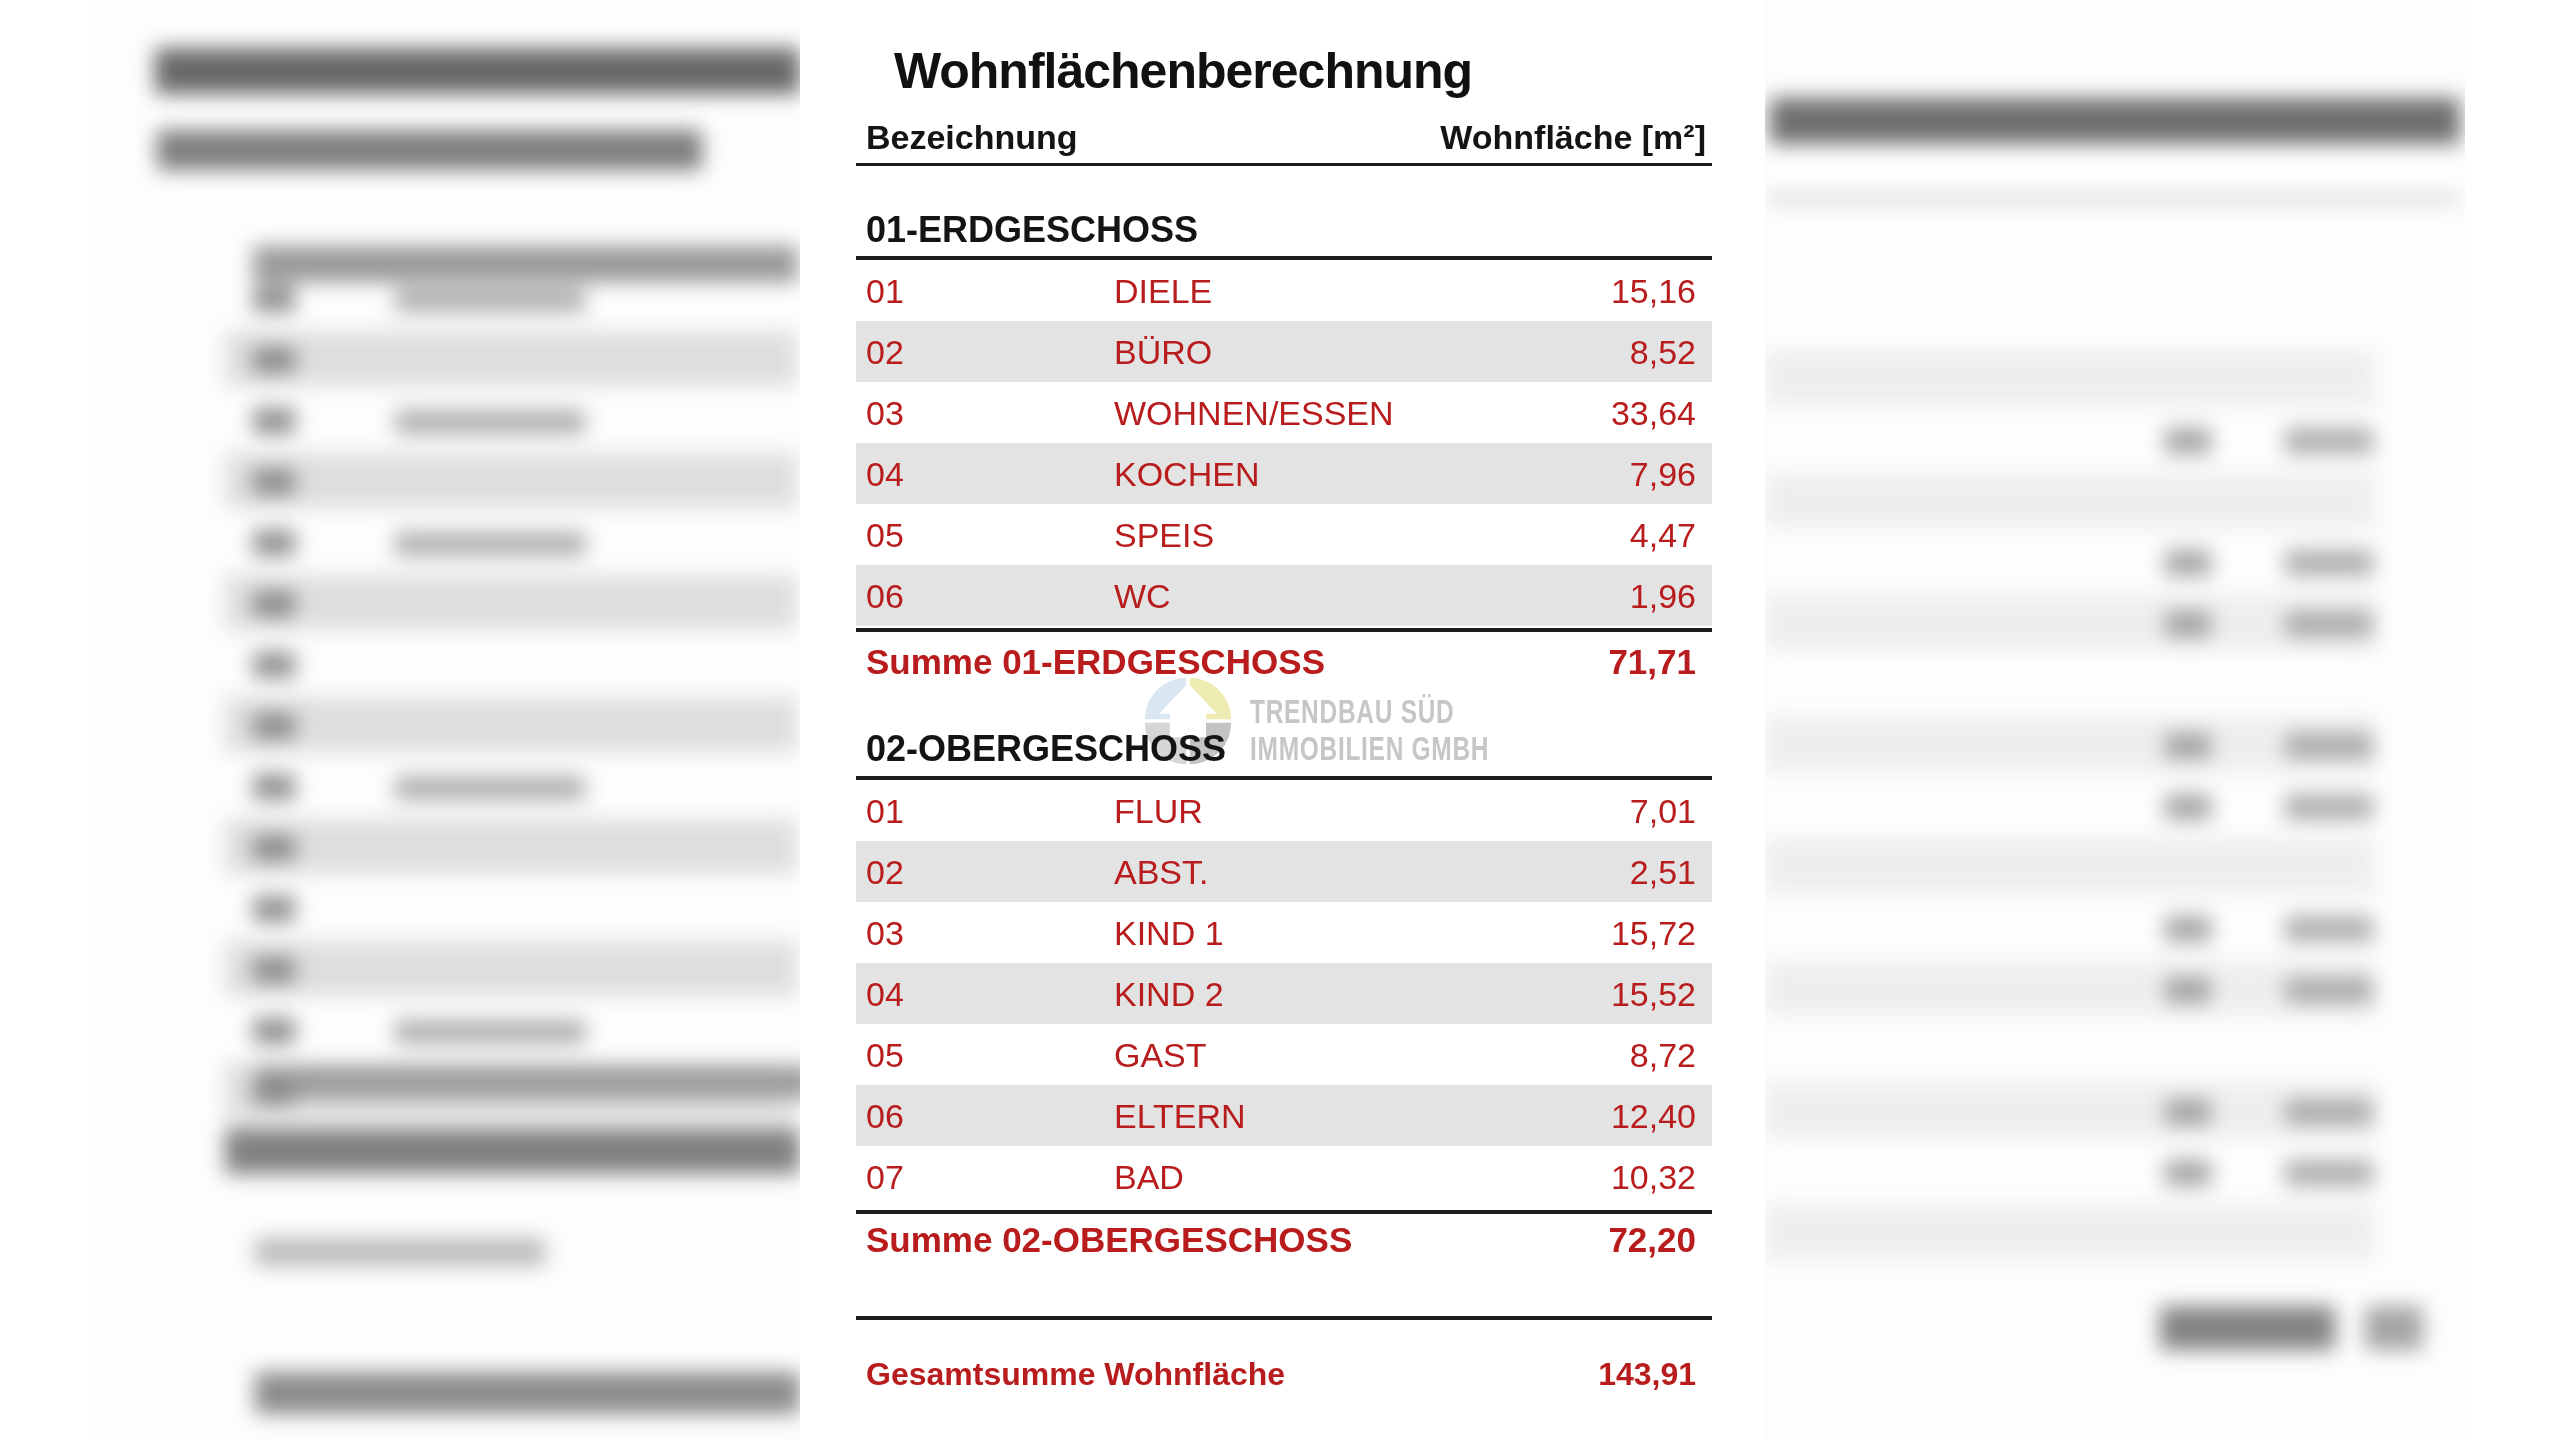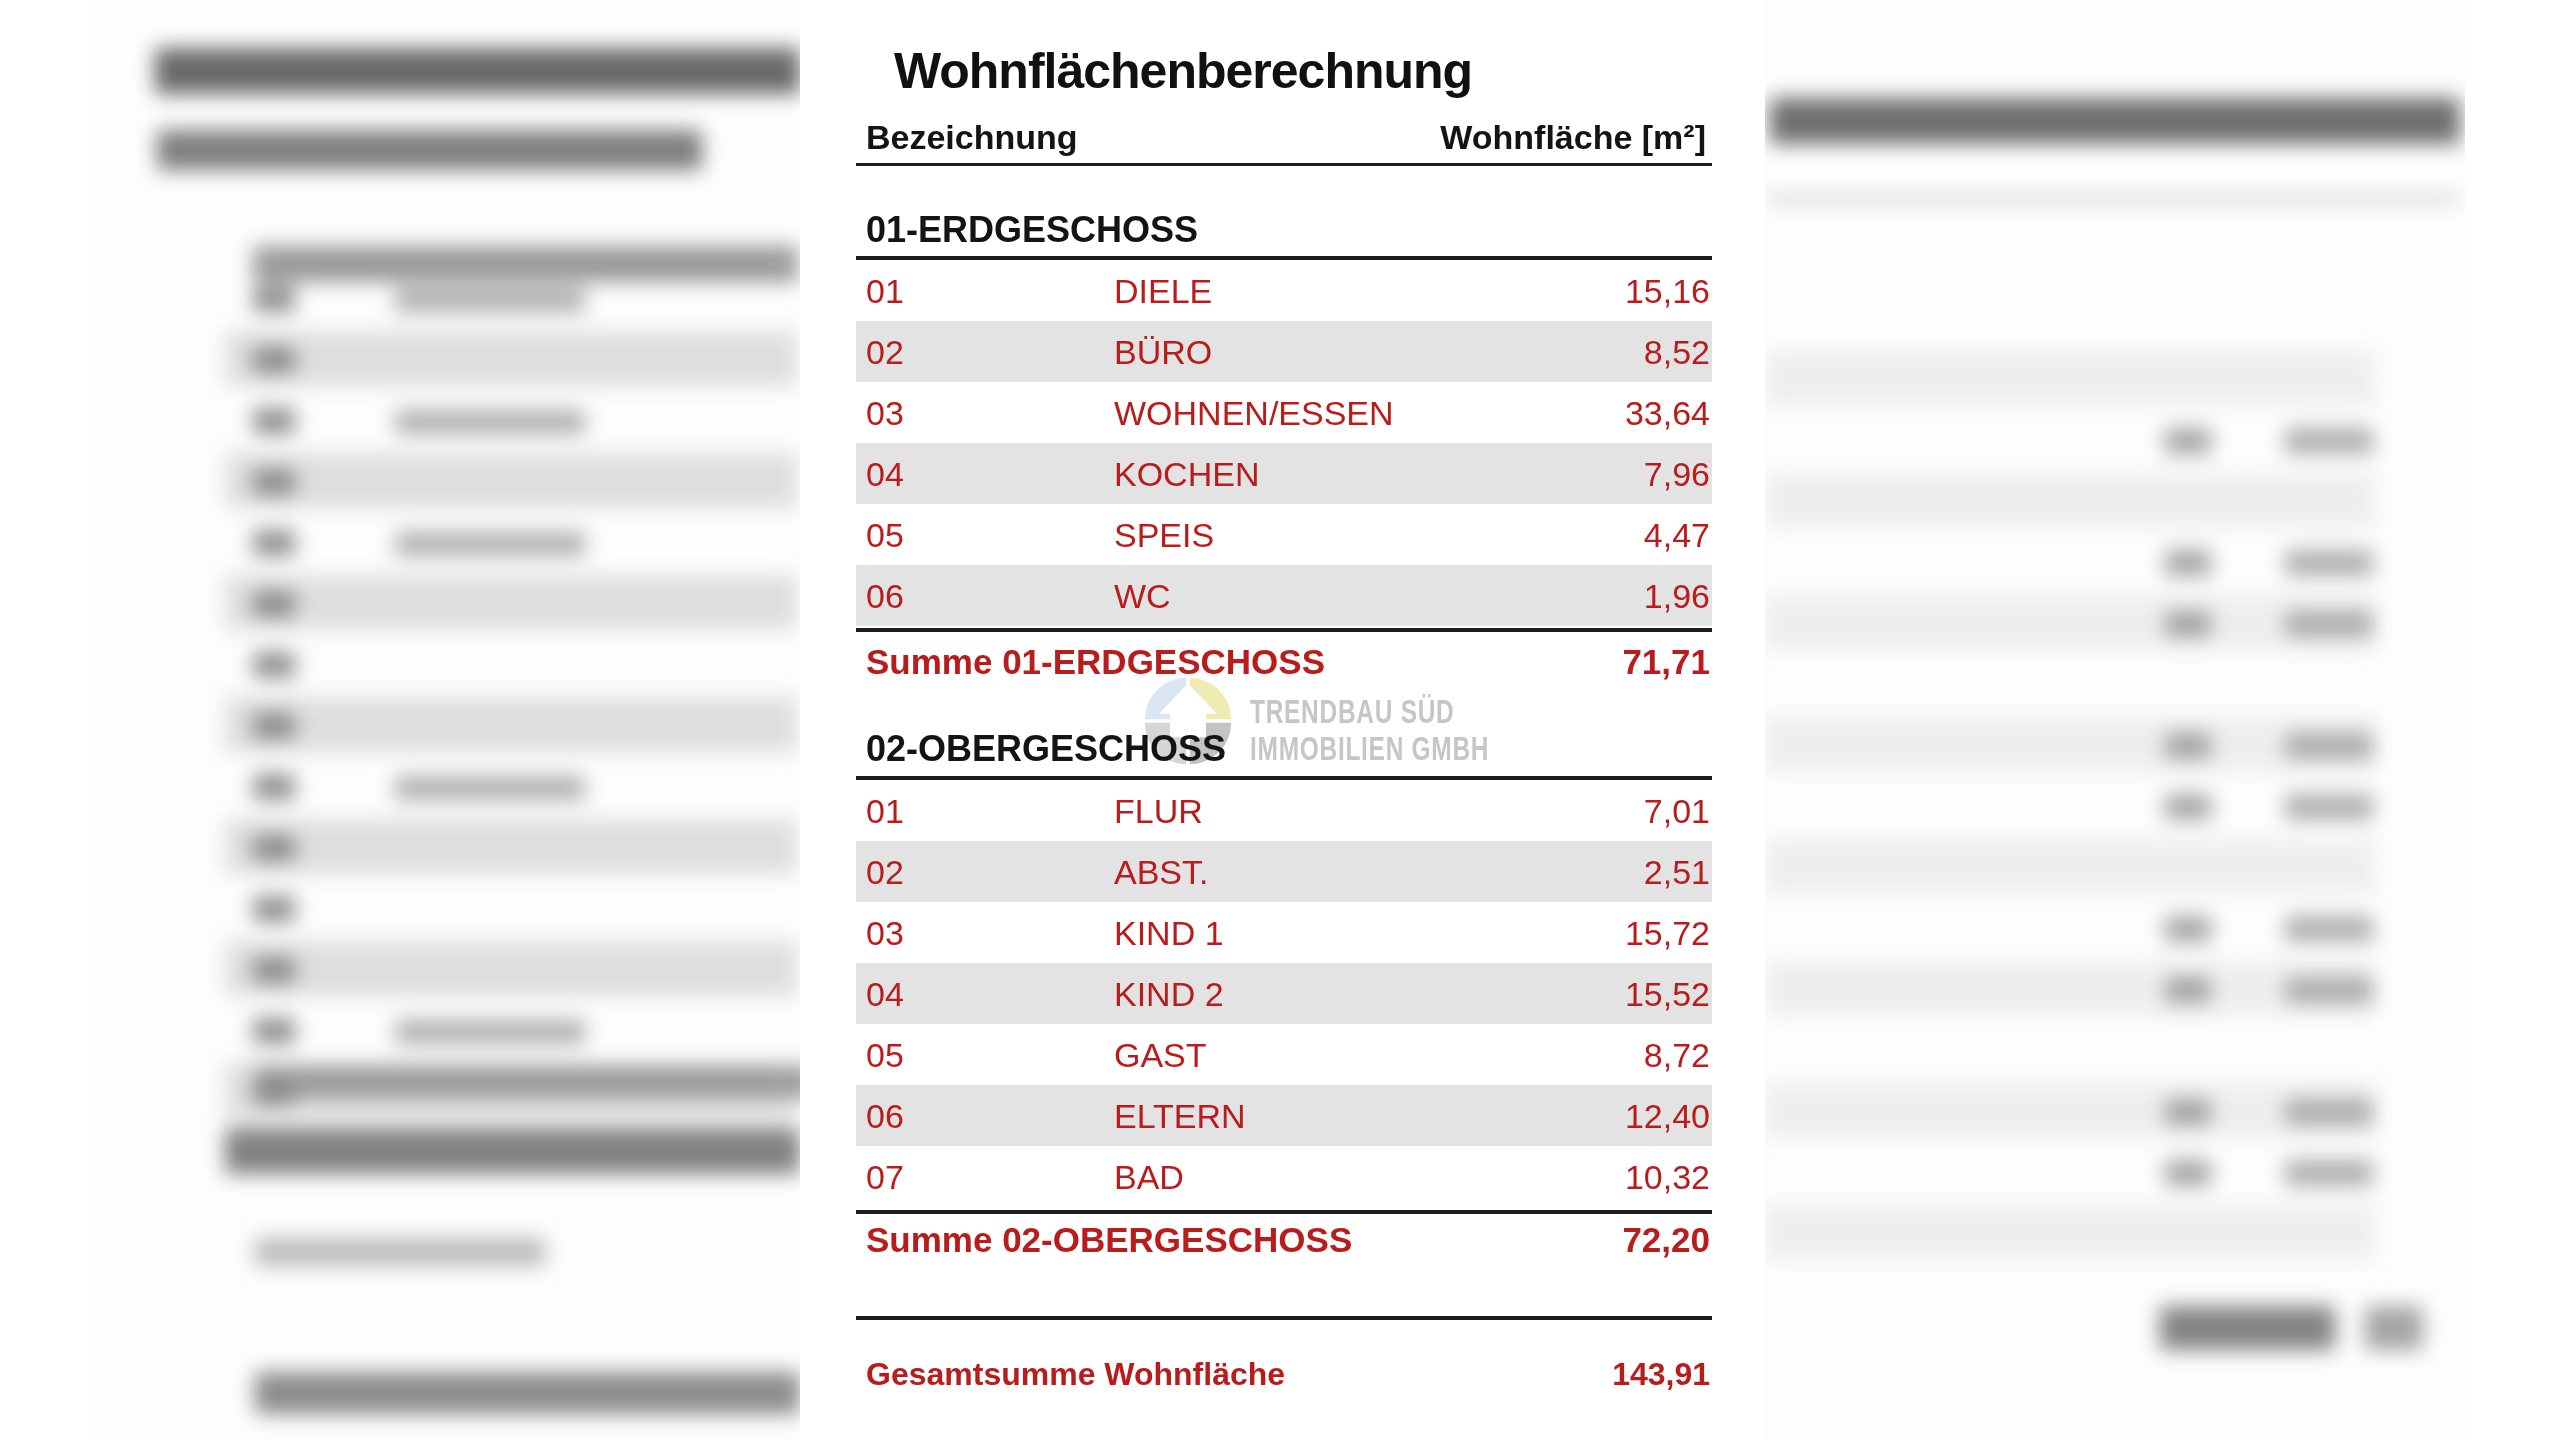--- a/index.html
+++ b/index.html
@@ -37,21 +37,21 @@
   .heading-s2{top:728px;}
 
   .rows{position:absolute;left:56px;width:856px;}
   .rows-s1{top:260px;}
   .rows-s2{top:780px;}
   .row{position:relative;height:61px;}
   .row.alt{background:#e3e3e3;}
   .cell{position:absolute;top:50%;transform:translateY(-50%);font-size:34px;color:#b91c1c;white-space:nowrap;}
   .cell.nr{left:10px;}
   .cell.nm{left:258px;}
-  .cell.val{right:2px;text-align:right;}
+  .cell.val{right:16px;text-align:right;}
 
   .sumrow{position:absolute;left:56px;width:856px;height:52px;}
   .sumrow .cell{font-weight:bold;font-size:35px;color:#b91c1c;}
   .sum-s1{top:636px;}
   .sum-s2{top:1214px;}
   .totalrow{top:1348px;}
   .totalrow .cell{font-size:32px;}
 
   
   .watermark{position:absolute;left:0;top:0;z-index:0;}

